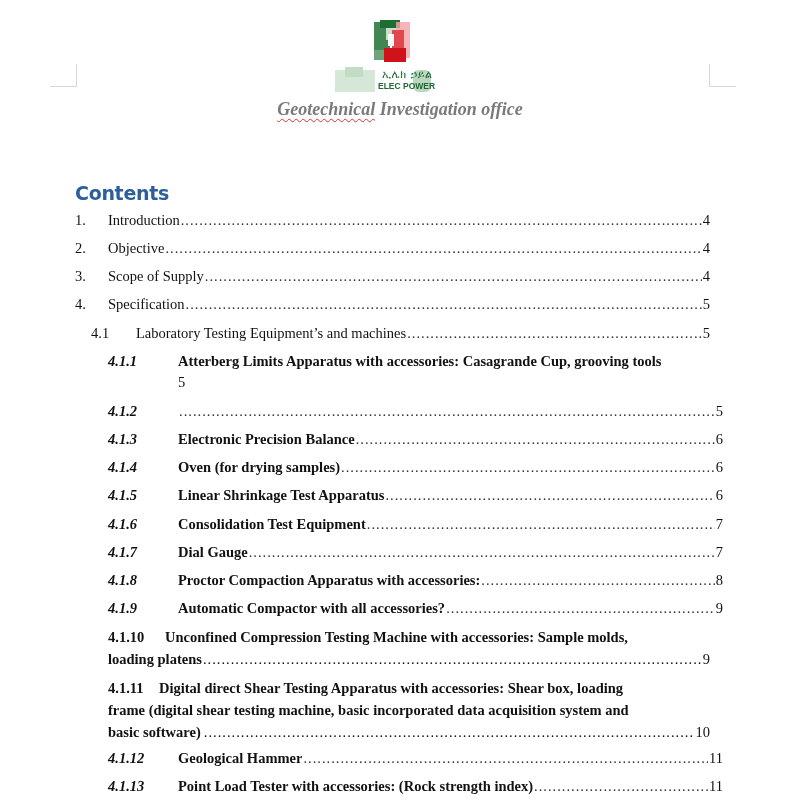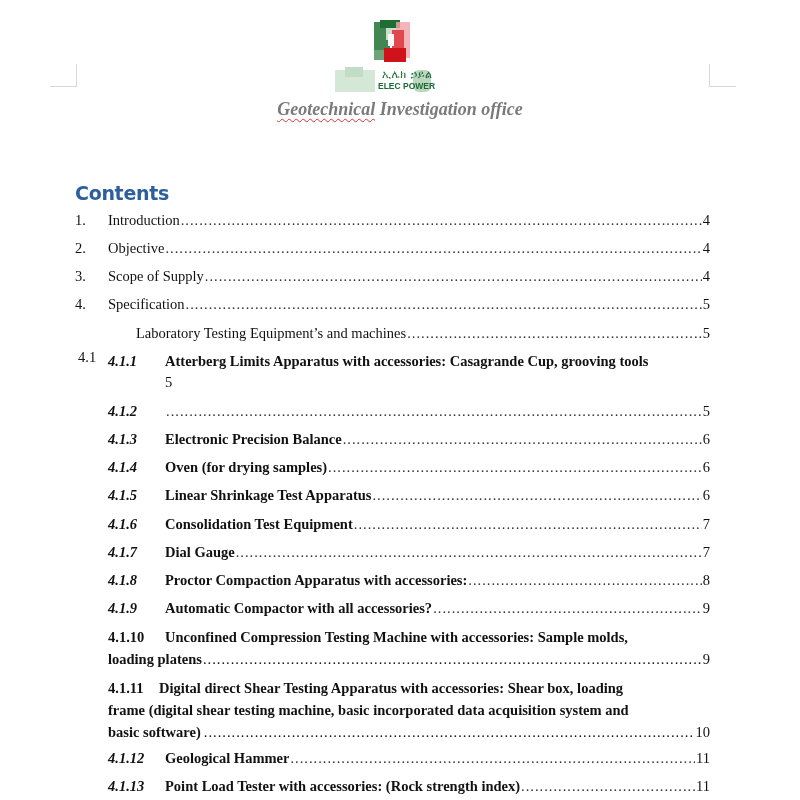--- a/index.html
+++ b/index.html
@@ -28,24 +28,24 @@
   .row { position: absolute; left: 0; width: 800px; font-size: 14.5px; line-height: 20px; }
   .row .entry { position: absolute; display: flex; align-items: baseline; }
   .row .num { position: absolute; white-space: nowrap; }
   .row .txt { white-space: nowrap; overflow: hidden; }
   .row .dots { flex: 1; overflow: hidden; white-space: nowrap; font-weight: normal; color: #333; letter-spacing: 1px; margin: 0 1px; }
   .row .dots::after { content: "................................................................................................................................................................................................................"; }
   .row .pg { white-space: nowrap; font-weight: normal; }
   .row.bold { font-weight: bold; }
   .row.l1 .num { left: 75px; }
   .row.l1 .entry { left: 108px; width: 602px; }
-  .row.l2 .num { left: 78px; margin-top: 24px; }
+  .row.l2 .num { left: 91px; }
   .row.l2 .entry { left: 136px; width: 574px; }
   .row.l3 .num { left: 108px; font-style: italic; }
-  .row.l3 .entry { left: 165px; width: 545px; align-items: flex-end; }
+  .row.l3 .entry { left: 178px; width: 545px; align-items: flex-end; }
 
   .multi { position: absolute; font-size: 14.5px; line-height: 22px; font-weight: bold; }
   .multi .line { position: absolute; white-space: nowrap; }
   .multi .lastline { position: absolute; display: flex; align-items: center; }
 </style>
 </head>
 <body>
 
 <div class="corner corner-tl"></div>
 <div class="corner corner-tr"></div>

